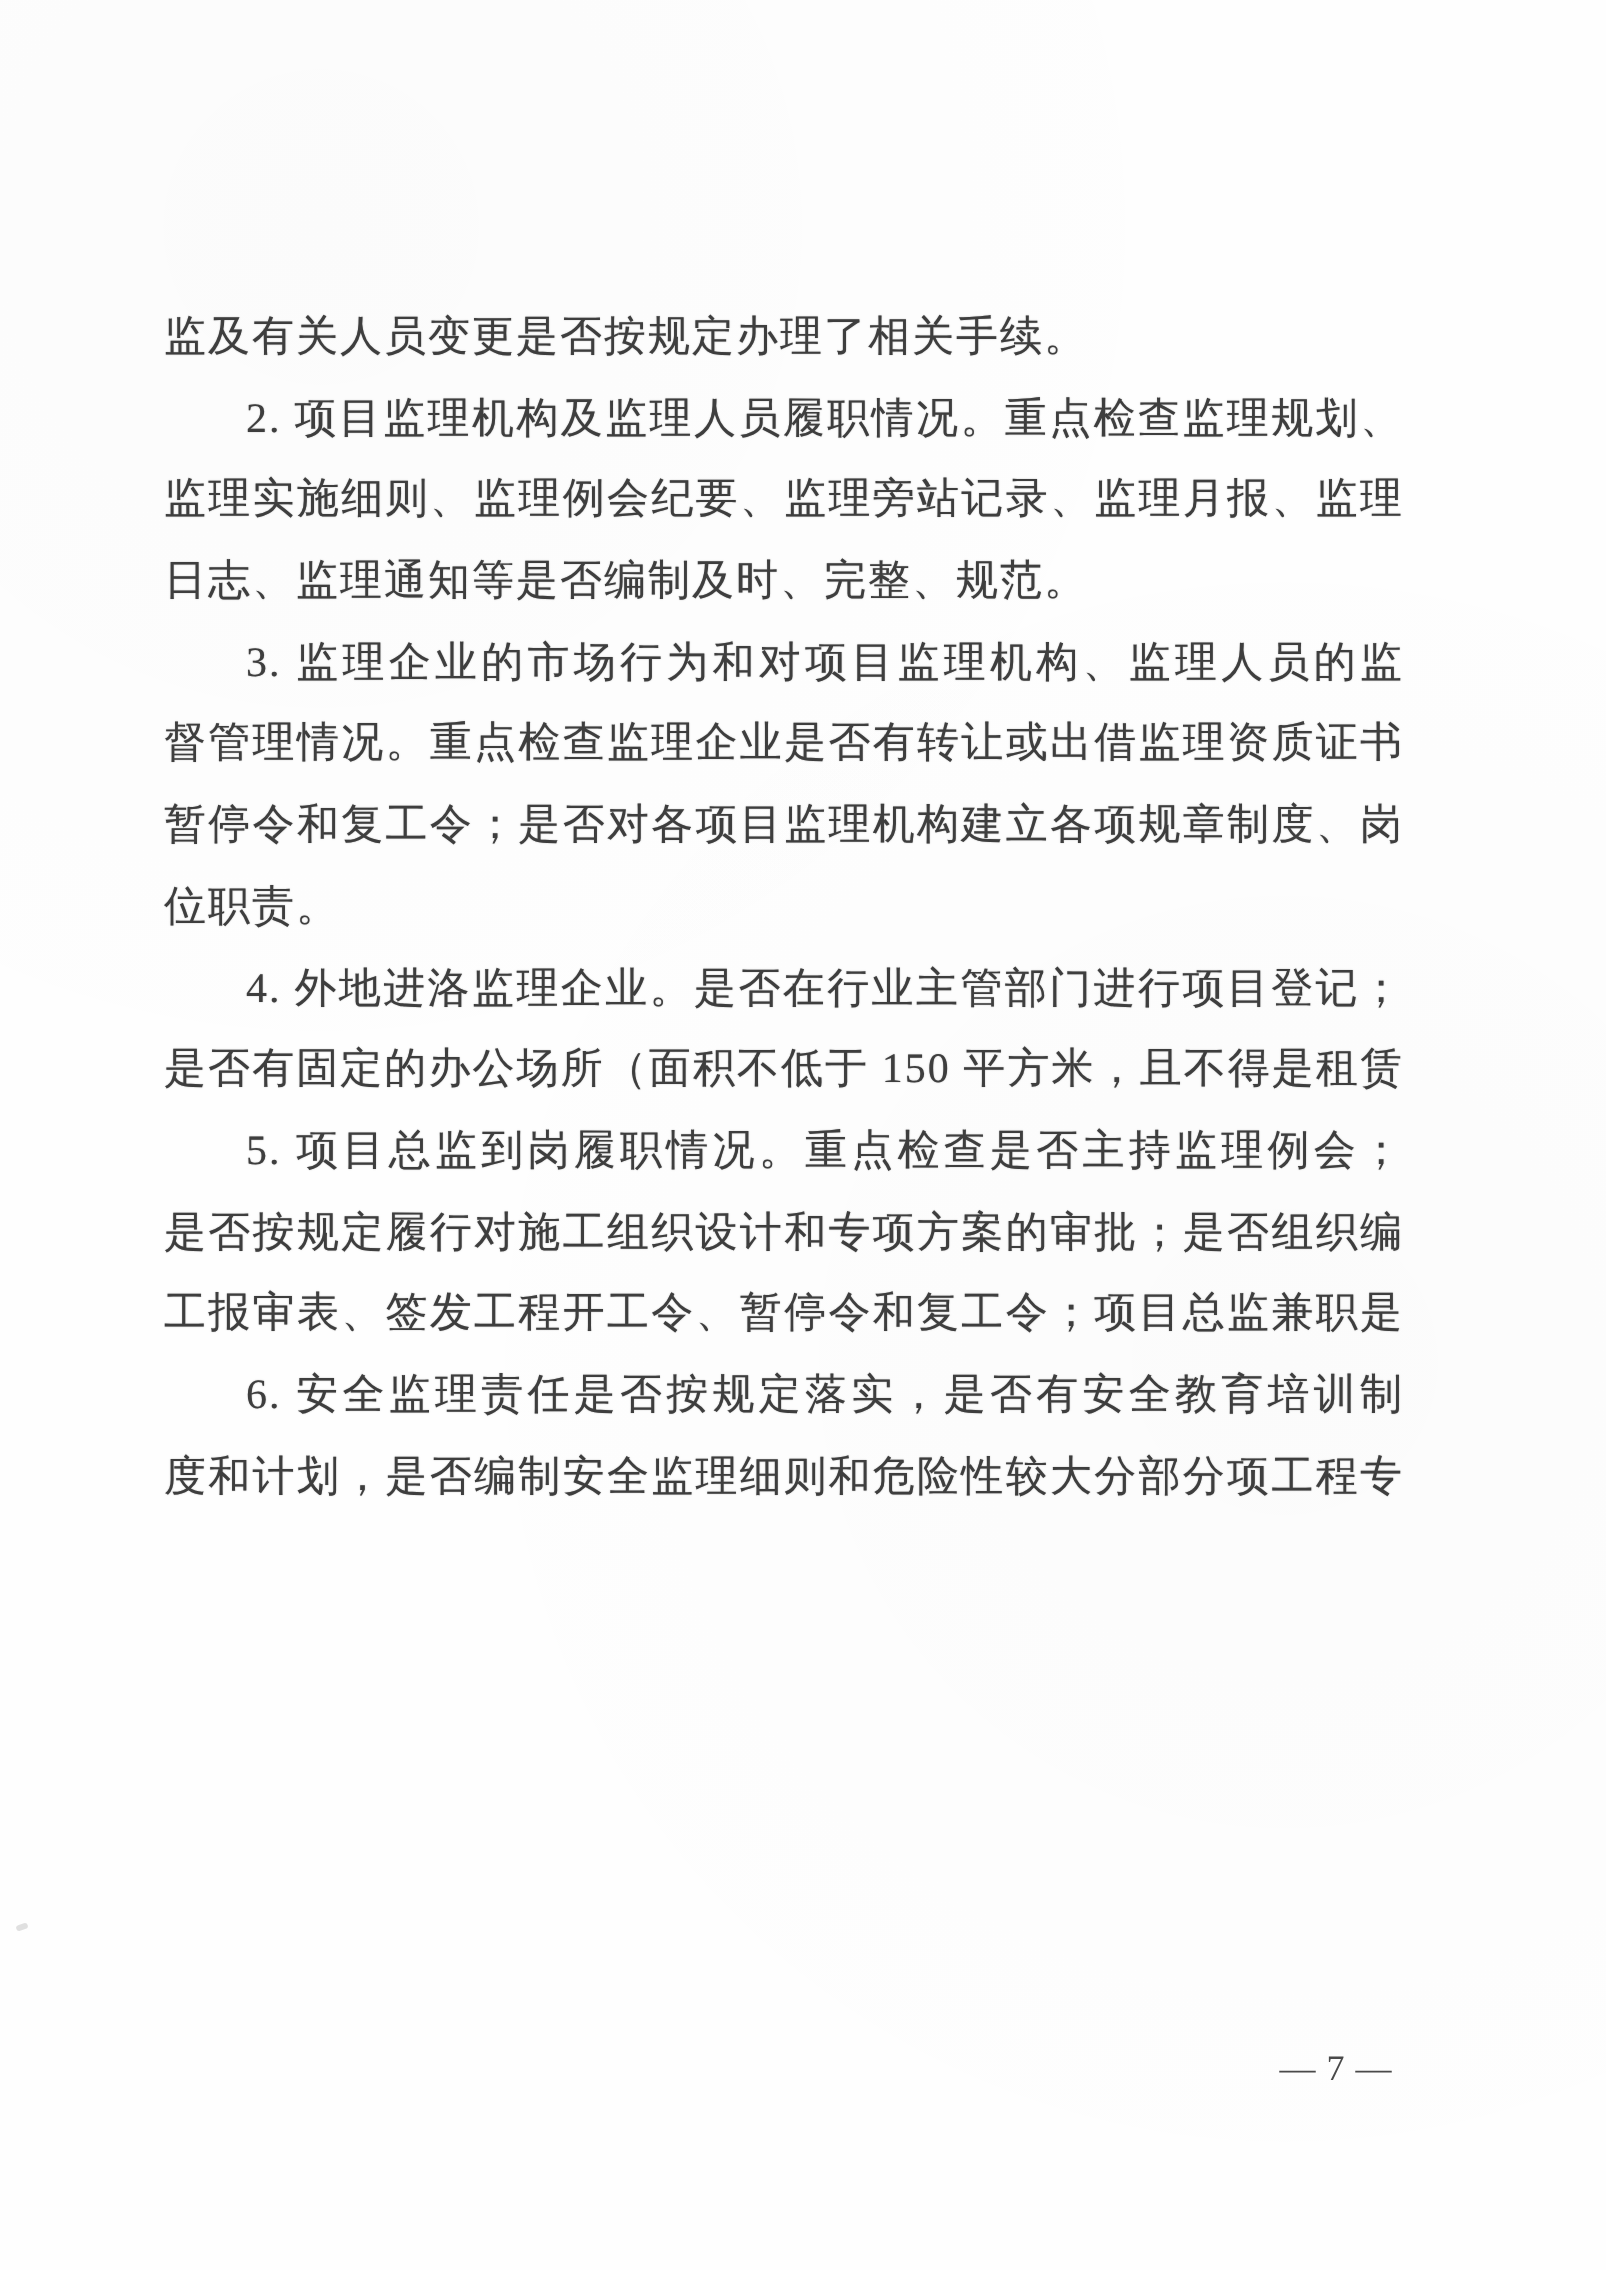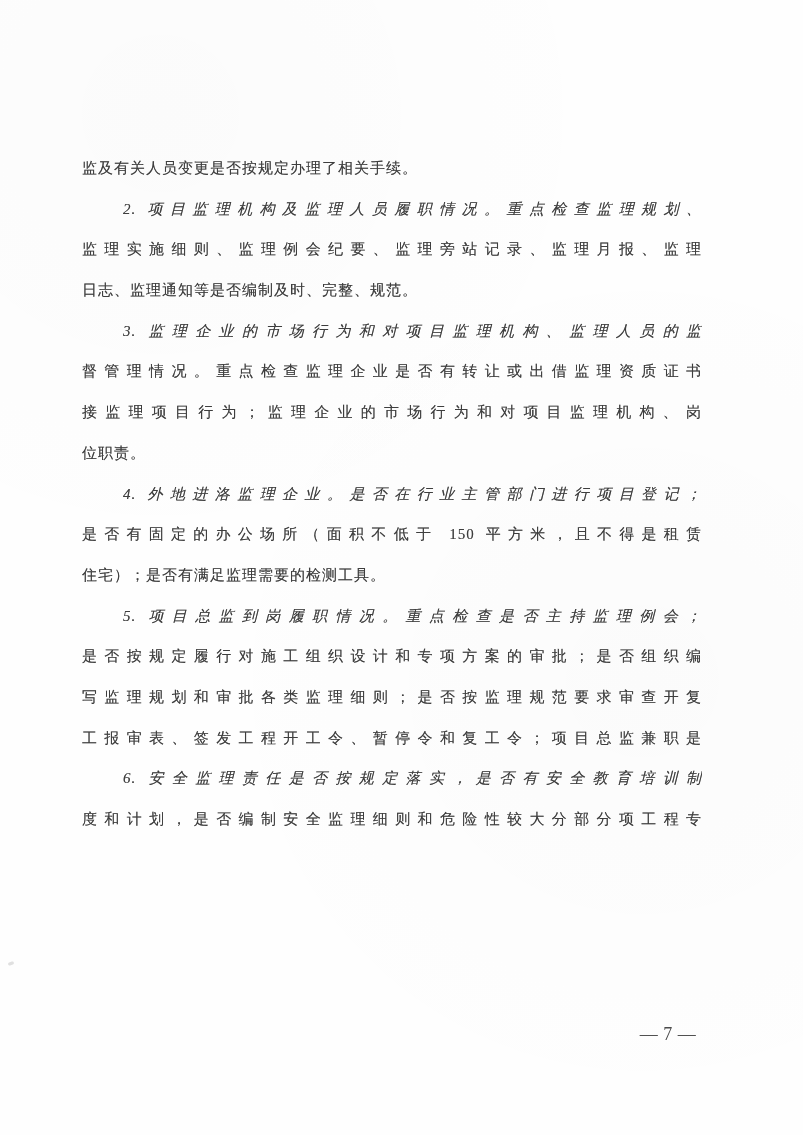--- a/index.html
+++ b/index.html
@@ -24,36 +24,35 @@
   }
   .doc {
     position: absolute;
     left: 82px;
     top: 148px;
     width: 620px;
   }
   .line {
     height: 40.7px;
     line-height: 40.7px;
-    font-size: 15px;
+    font-size: 21px;
     letter-spacing: 1px;
     color: #3e3e3e;
     white-space: nowrap;
     text-shadow: 0 0 0.6px rgba(62,62,62,0.55);
   }
   .line.justify {
     white-space: normal;
     text-align: justify;
     text-align-last: justify;
     text-justify: inter-character;
     overflow: hidden;
   }
   .line.indent {
     text-indent: 41px;
-    font-style: italic;
   }
   .footer {
     position: absolute;
     left: 628px;
     top: 1021px;
     width: 80px;
     height: 26px;
     line-height: 26px;
     text-align: center;
     font-size: 18px;
@@ -77,28 +76,26 @@
 
 <div class="page">
 
   <div class="doc">
     <div class="line">监及有关人员变更是否按规定办理了相关手续。</div>
     <div class="line indent justify">2. 项目监理机构及监理人员履职情况。重点检查监理规划、</div>
     <div class="line justify">监理实施细则、监理例会纪要、监理旁站记录、监理月报、监理</div>
     <div class="line">日志、监理通知等是否编制及时、完整、规范。</div>
     <div class="line indent justify">3. 监理企业的市场行为和对项目监理机构、监理人员的监</div>
     <div class="line justify">督管理情况。重点检查监理企业是否有转让或出借监理资质证书</div>
-    <div class="line justify">接监理项目行为；监理企业的市场行为和对项目监理机构、岗</div>
+    <div class="line justify">暂停令和复工令；是否对各项目监理机构建立各项规章制度、岗</div>
     <div class="line">位职责。</div>
     <div class="line indent justify">4. 外地进洛监理企业。是否在行业主管部门进行项目登记；</div>
     <div class="line justify">是否有固定的办公场所（面积不低于 150 平方米，且不得是租赁</div>
-    <div class="line">住宅）；是否有满足监理需要的检测工具。</div>
     <div class="line indent justify">5. 项目总监到岗履职情况。重点检查是否主持监理例会；</div>
     <div class="line justify">是否按规定履行对施工组织设计和专项方案的审批；是否组织编</div>
-    <div class="line justify">写监理规划和审批各类监理细则；是否按监理规范要求审查开复</div>
     <div class="line justify">工报审表、签发工程开工令、暂停令和复工令；项目总监兼职是</div>
     <div class="line indent justify">6. 安全监理责任是否按规定落实，是否有安全教育培训制</div>
     <div class="line justify">度和计划，是否编制安全监理细则和危险性较大分部分项工程专</div>
   </div>
 
   <div class="footer">— 7 —</div>
 
   <div class="speck"></div>
 
 </div>

